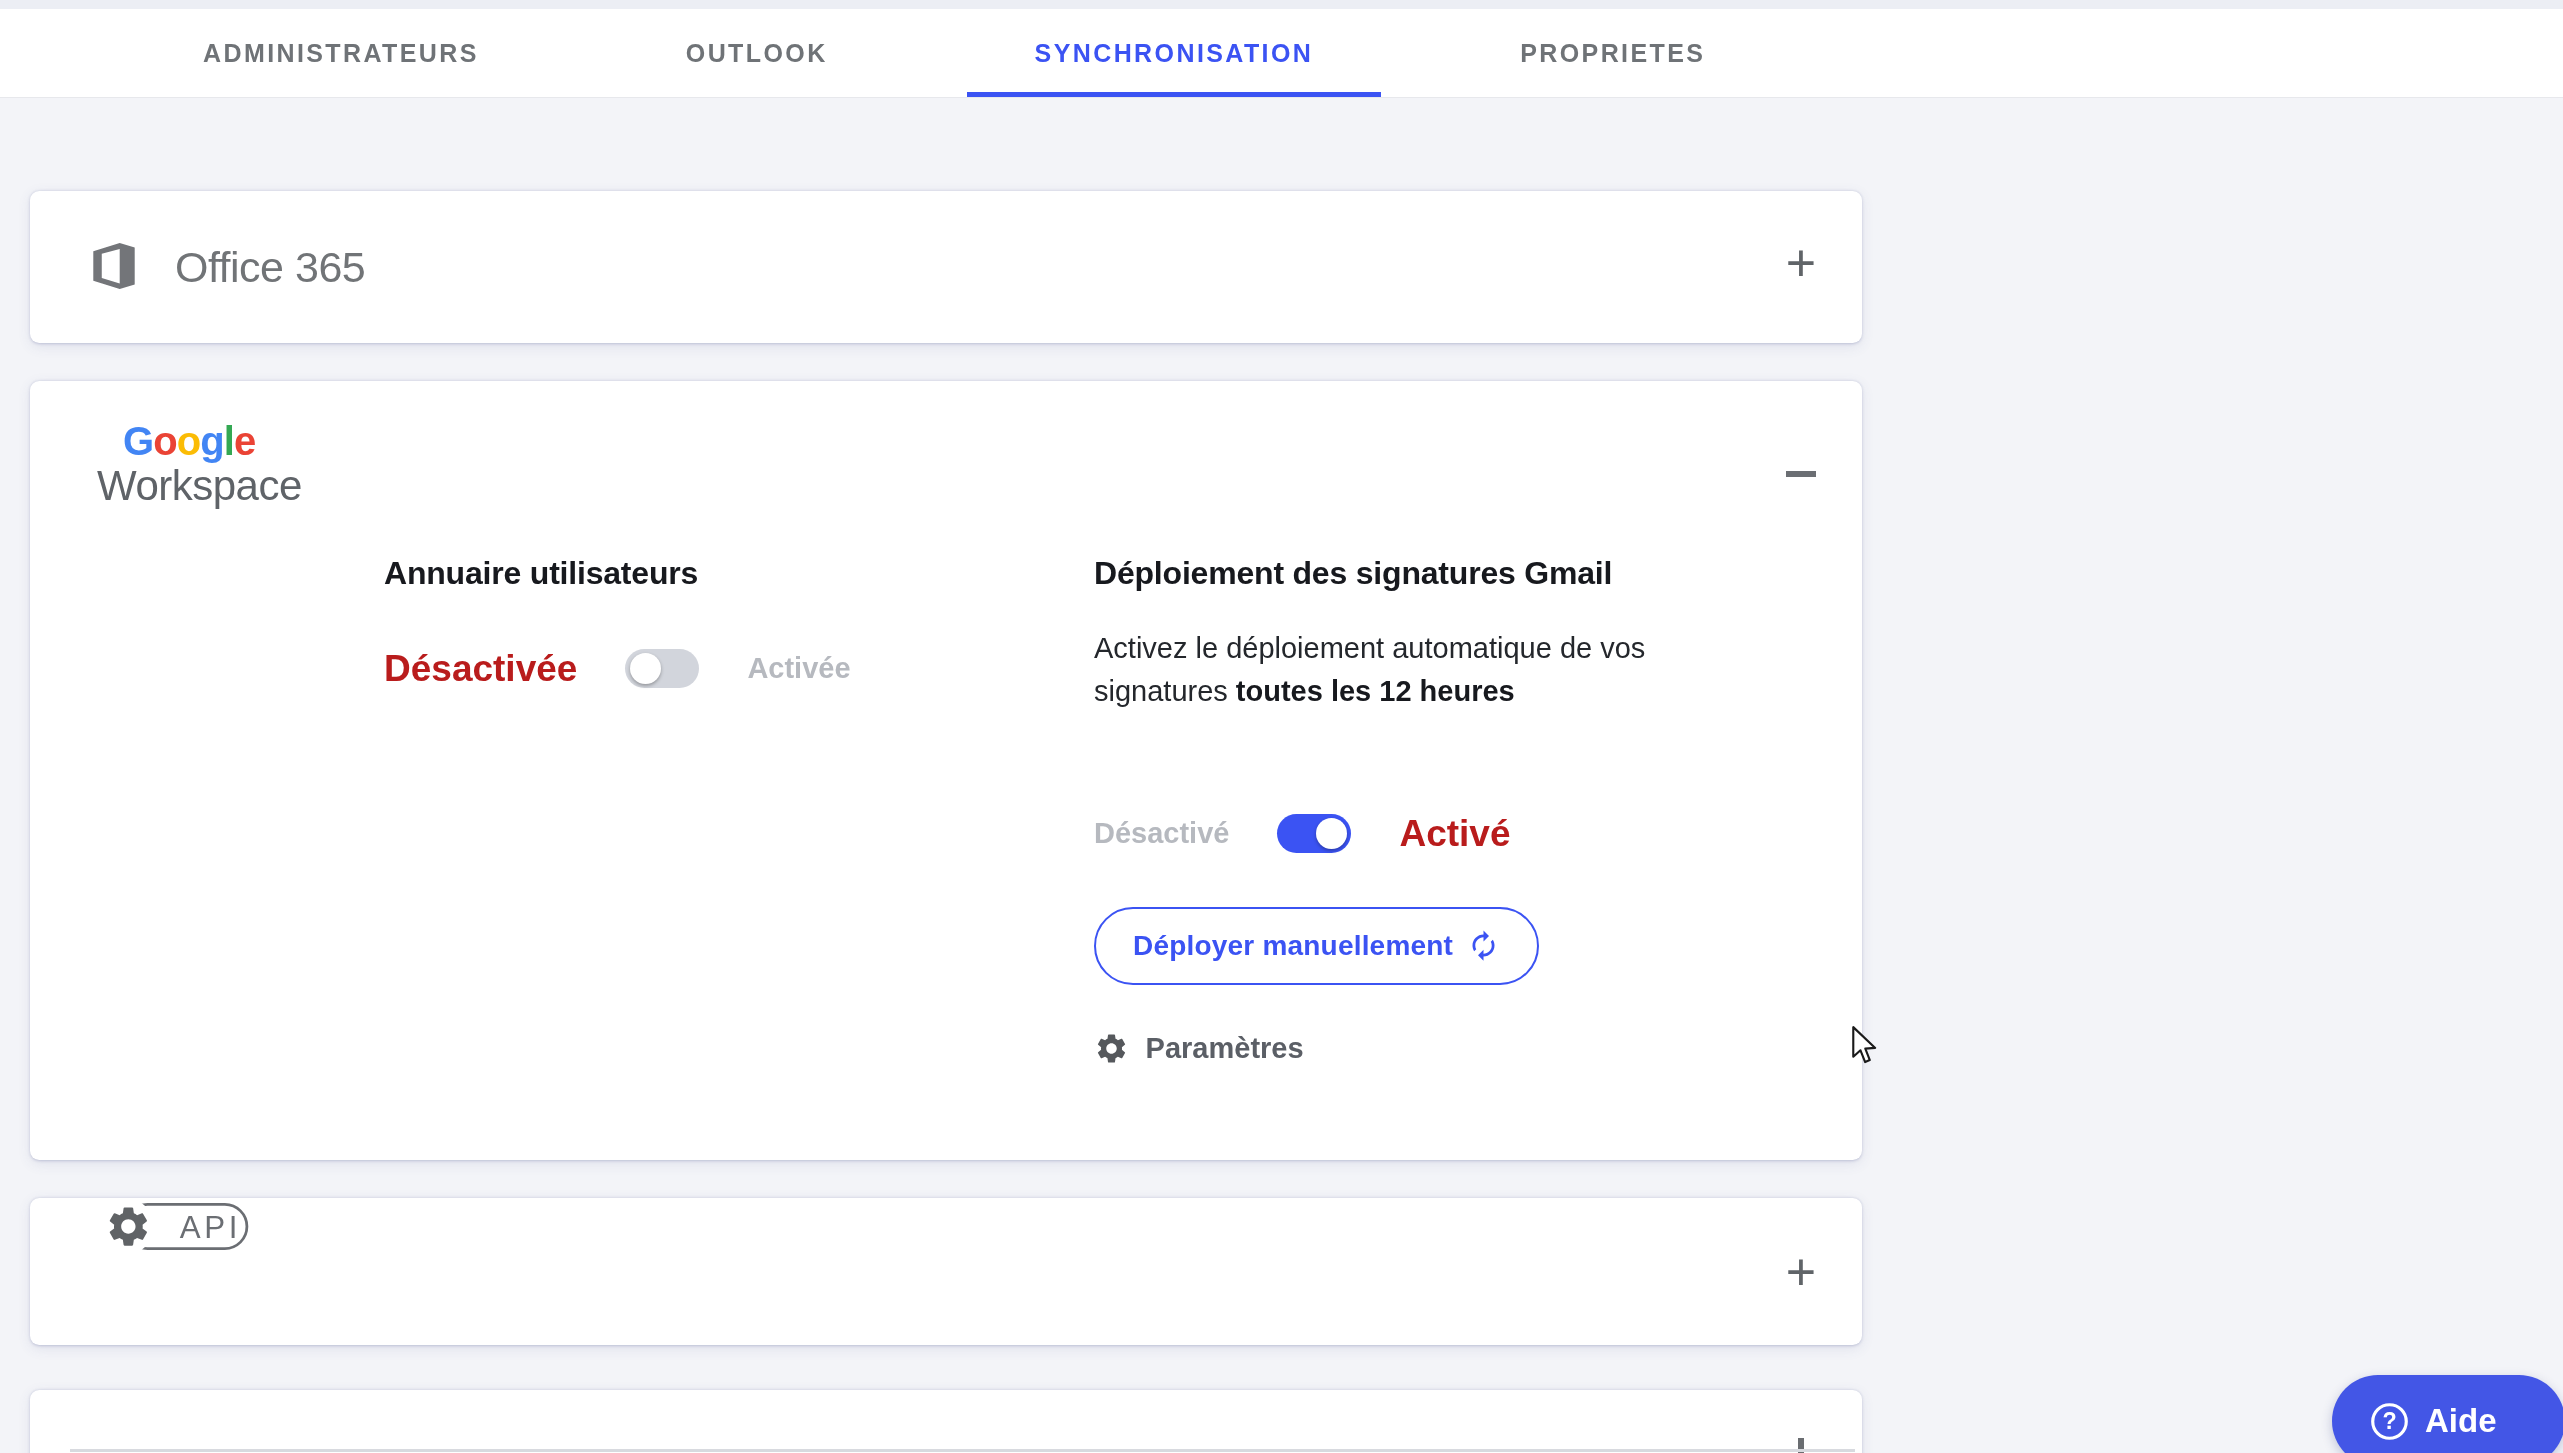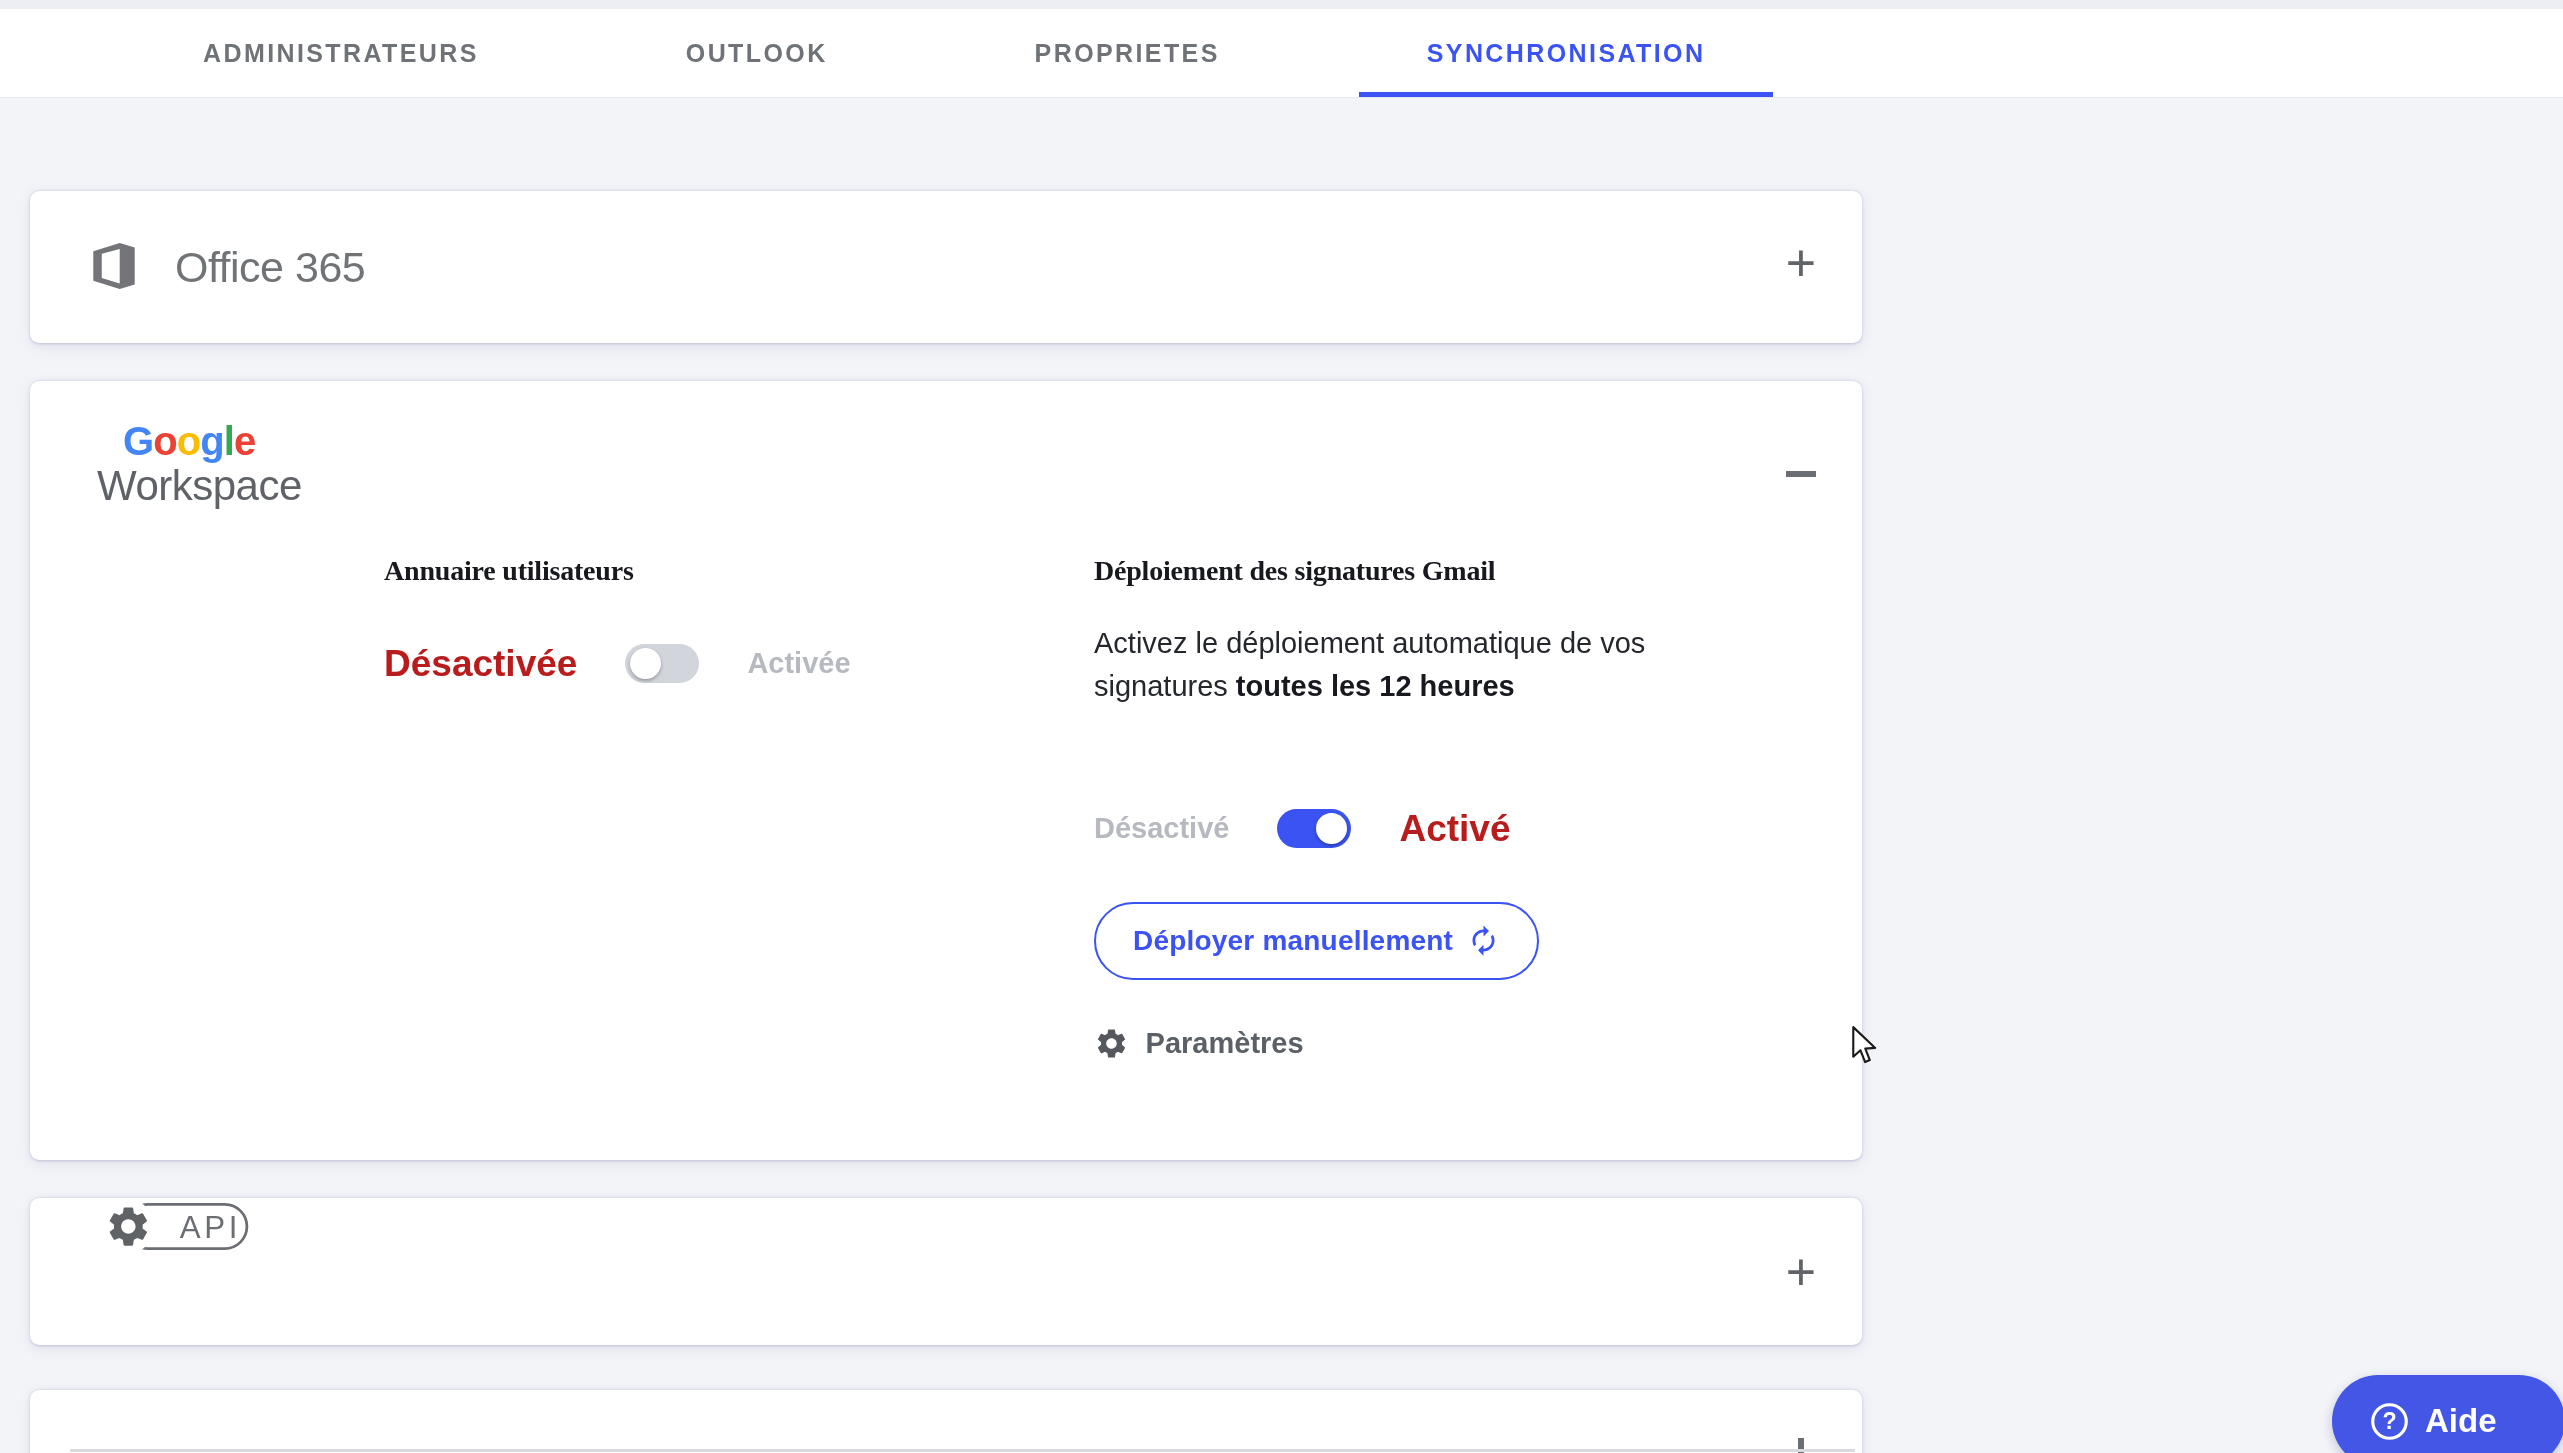--- a/index.html
+++ b/index.html
@@ -48,21 +48,21 @@
   
   .card-google { margin-top:38px; height:779px; overflow:hidden; }
   .google-logo-block { padding:39px 0 0 67px; line-height:1.08; }
   .google-word { font-size:40px; font-weight:700; letter-spacing:-0.9px; padding-left:26px; }
   .workspace-word { font-size:42px; color:#5F6368; letter-spacing:-0.5px; }
   .card-google .corner-btn { top:446px; top:67px; }
   .google-columns { display:flex; padding-left:354px; margin-top:46px; }
   .gcol-left  { width:581px; }
   .gcol-right { width:610px; margin-left:129px; }
   .section-heading {
-    font-size:28px; font-weight:700; color:#17191E; letter-spacing:-0.2px;font-family:Liberation Serif, serif;
+    font-size:32px; font-weight:700; color:#17191E; letter-spacing:-0.2px;
   }
   .section-desc {
     margin-top:35px; font-size:29px; line-height:43px; color:#24272C;
   }
   .section-desc b { color:#17191E; }
   .toggle-row { display:flex; align-items:center; gap:48px; }
   .gcol-left  .toggle-row { margin-top:56px; }
   .gcol-right .toggle-row { margin-top:100px; }
   .toggle-label-on-strong, .toggle-label-strong {
     font-size:37px; font-weight:700; color:#b91c1c;
@@ -111,22 +111,22 @@
   .cursor { position:absolute; left:1851px; top:1025px; z-index:50; pointer-events:none; }
 </style>
 </head>
 <body>
 
 <div class="top-strip"></div>
 
 <nav class="tab-bar">
   <div class="tab">ADMINISTRATEURS</div>
   <div class="tab">OUTLOOK</div>
+  <div class="tab active">SYNCHRONISATION</div>
   <div class="tab">PROPRIETES</div>
-  <div class="tab active">SYNCHRONISATION</div>
 </nav>
 
 <main class="content">
 
   <section class="card card-office">
     <span>
       <svg width="42" height="46" viewBox="0 0 45 50">
         <path fill-rule="evenodd" fill="#737579" d="M28.7 0 L45 4.8 L45 45.2 L28.7 50 L0 41 L0 9 Z
              M9.2 11.7 L28.7 6.5 L28.7 44 L9.2 38 Z"></path>
       </svg>

